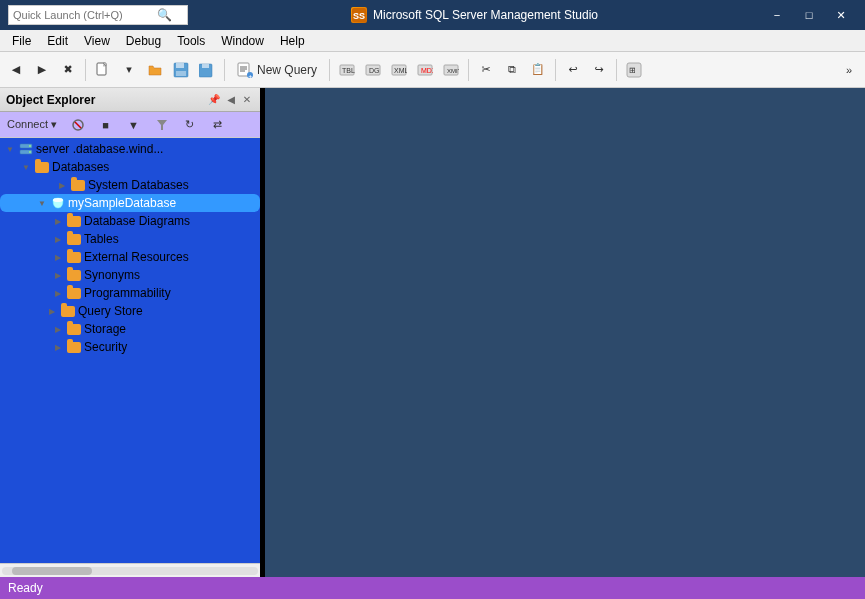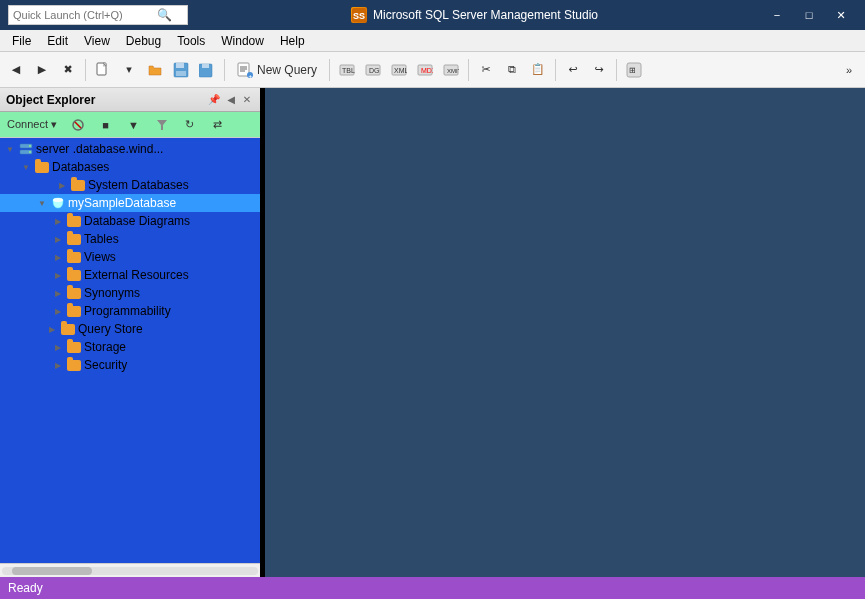--- a/index.html
+++ b/index.html
@@ -181,21 +181,21 @@
       cursor: pointer;
       display: flex;
       align-items: center;
       justify-content: center;
       font-size: 10px;
       color: #666;
     }
 
     
     #oe-toolbar {
-      background: #86efac;
+      background: #c4b5fd;
       height: 26px;
       display: flex;
       align-items: center;
       padding: 8px 4px;
       border-bottom: 1px solid #ccc;
       gap: 8px;
     }
     .oe-tb-btn {
       height: 20px;
       min-width: 20px;
@@ -219,21 +219,21 @@
       padding: 2px 0;
     }
     .tree-item {
       display: flex;
       align-items: center;
       height: 18px;
       cursor: pointer;
       white-space: nowrap;
       padding-right: 4px;
     }
-    .tree-item.selected { background: #3399ff; color: white; }
+    .tree-item.selected { background: #3399ff; color: white; border-radius: 6px; }
     .tree-item.selected .tree-icon { filter: brightness(2); }
 
     .tree-expander {
       width: 16px;
       min-width: 16px;
       height: 18px;
       display: flex;
       align-items: center;
       justify-content: center;
       font-size: 9px;
@@ -541,27 +541,20 @@
       </div>
 
       <div class="tree-item" style="padding-left:50px;">
         <span class="tree-expander expander-closed"></span>
         <span class="tree-icon">
             <div class="icon-folder"></div>
           </span>
         <span class="tree-label">Tables</span>
       </div>
 
-      <div class="tree-item" style="padding-left:50px;">
-        <span class="tree-expander expander-closed"></span>
-        <span class="tree-icon">
-            <div class="icon-folder"></div>
-          </span>
-        <span class="tree-label">Views</span>
-      </div>
 
       <div class="tree-item" style="padding-left:50px;">
         <span class="tree-expander expander-closed"></span>
         <span class="tree-icon">
             <div class="icon-folder"></div>
           </span>
         <span class="tree-label">External Resources</span>
       </div>
 
       <div class="tree-item" style="padding-left:50px;">

